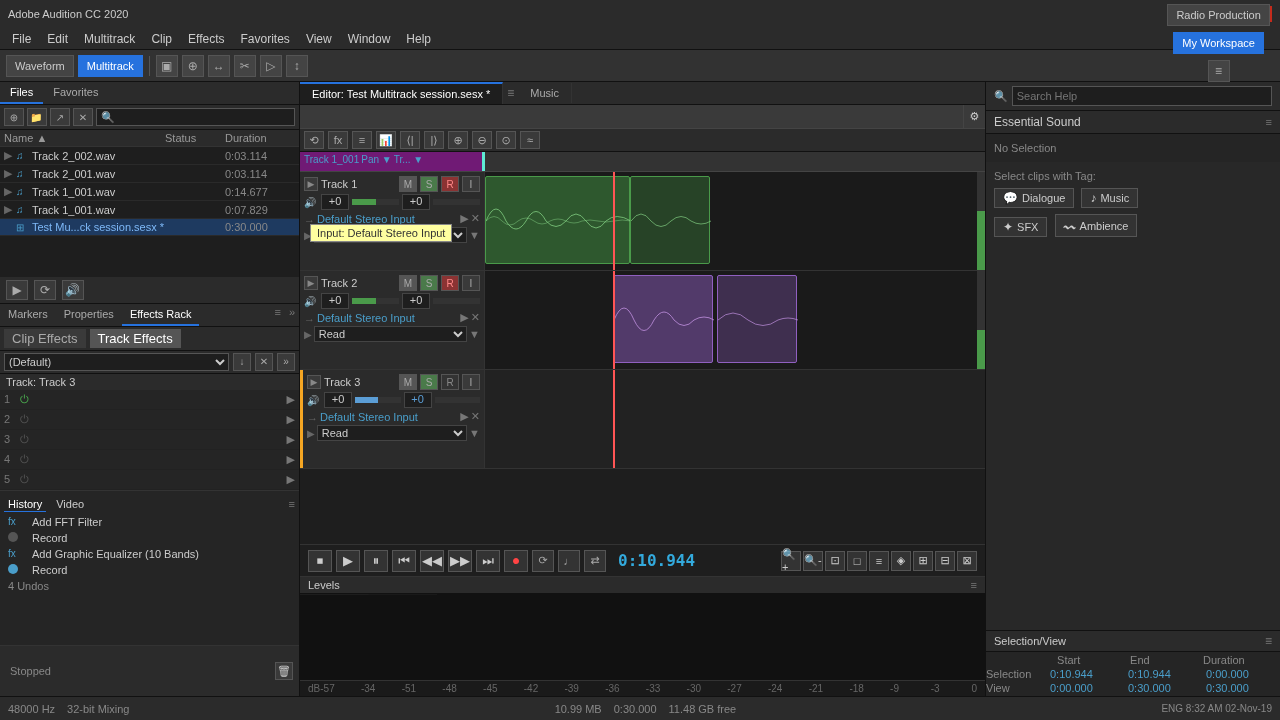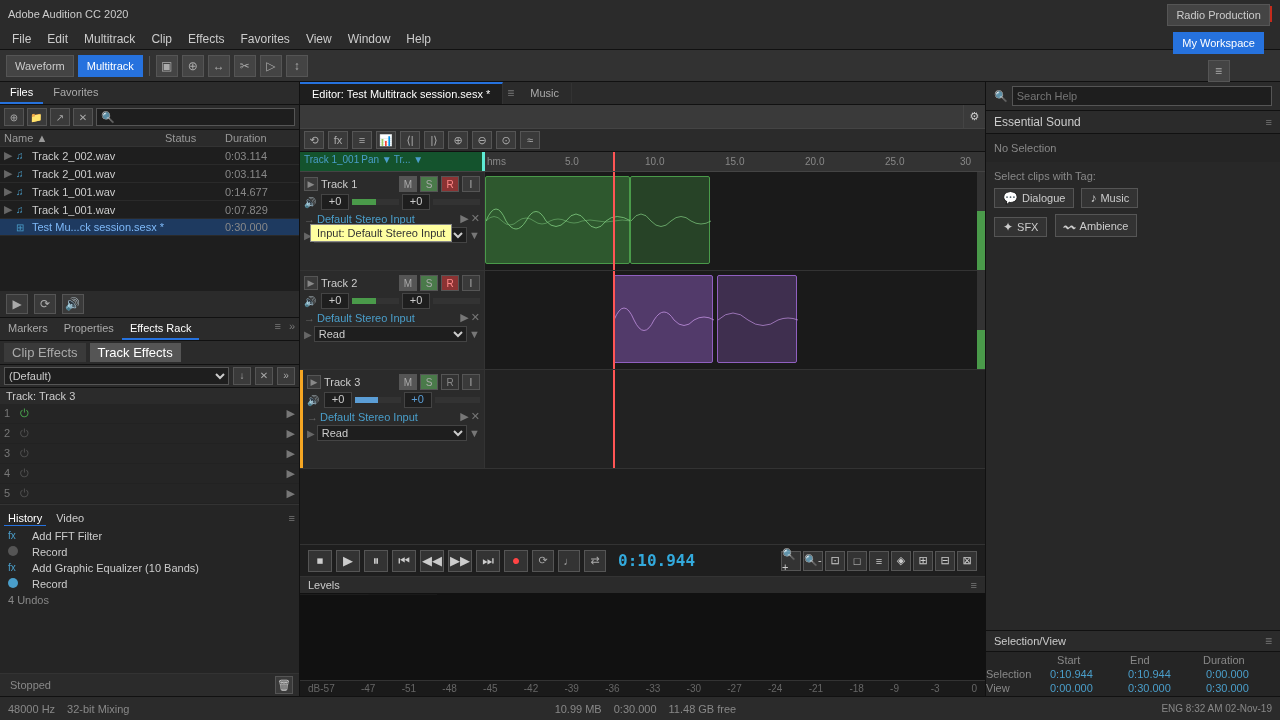--- a/index.html
+++ b/index.html
@@ -343,21 +343,21 @@
         <span style="color:#4a9eca; font-size:10px; width:18px;">fx</span>
         <span>Add Graphic Equalizer (10 Bands)</span>
       </div>
       <div class="hist-item">
         <span style="width:18px;"><span style="width:10px;height:10px;border-radius:50%;background:#4a9eca;display:inline-block;"></span></span>
         <span>Record</span>
       </div>
       <div class="undos-label">4 Undos</div>
     </div>
 
-    <div style="display:flex; align-items:center; padding:2px 6px; background:#2b2b2b; border-top:1px solid #333;">
+    <div style="display:flex; align-items:center; padding:16px 6px; background:#2b2b2b; border-top:1px solid #333;">
       <span class="stopped-label">Stopped</span>
       <div style="margin-left:auto; width:18px; height:18px; background:#3a3a3a; border:1px solid #555; display:flex; align-items:center; justify-content:center; cursor:pointer;">🗑</div>
     </div>
   </div>
 
   <div id="center-panel">
 
     <div id="editor-tabs">
       <div class="editor-tab active">Editor: Test Multitrack session.sesx *</div>
       <span class="editor-tab-opts">≡</span>
@@ -380,37 +380,26 @@
         <div class="tt-btn">|⟩</div>
         <div class="tt-btn">⊕</div>
         <div class="tt-btn">⊖</div>
         <div class="tt-btn">⊙</div>
         <div class="tt-btn">≈</div>
       </div>
 
       <div id="timeline-area" style="flex:1; display:flex; flex-direction:column; overflow:hidden;">
 
         <div style="display:flex; height:20px; background:#333; border-bottom:1px solid #444;">
-          <div style="width:185px; background:#14532d; border-right:3px solid #5eead4;">
+          <div style="width:185px; background:#701a75; border-right:3px solid #5eead4;">
             <div style="display:flex; align-items:center; padding:2px 4px; font-size:10px; color:#4a9eca; gap:2px;">
               <span>Track 1_001</span>
               <span>Pan ▼</span>
               <span>Tr... ▼</span>
             </div>
-          </div>
-          <div style="flex:1; display:flex; align-items:center; padding:0 4px; font-size:10px; color:#888; gap:0; position:relative; overflow:hidden;">
-            <span style="position:absolute; left:2px;">hms</span>
-            <span style="position:absolute; left:80px;">5.0</span>
-            <span style="position:absolute; left:160px;">10.0</span>
-            <span style="position:absolute; left:240px;">15.0</span>
-            <span style="position:absolute; left:320px;">20.0</span>
-            <span style="position:absolute; left:400px;">25.0</span>
-            <span style="position:absolute; left:475px;">30</span>
-
-            <div style="position:absolute; left:128px; top:0; width:2px; height:100%; background:#f55;"></div>
           </div>
         </div>
 
         <div style="display:flex; height:99px; border-bottom:1px solid #333;">
 
           <div style="width:185px; background:#2b2b2b; border-right:1px solid #333; padding:4px; position:relative;">
             <div style="display:flex; align-items:center; gap:3px; margin-bottom:2px;">
               <div style="width:14px; height:14px; background:#3a3a3a; border:1px solid #555; display:flex; align-items:center; justify-content:center; font-size:9px; color:#888;">▶</div>
               <span style="font-size:11px; color:#ccc; flex:1;">Track 1</span>
               <div class="th-btn m">M</div>
@@ -613,21 +602,21 @@
       <div class="levels-content">
         <svg width="100%" height="80" style="display:block;">
           <rect x="0" y="0" width="100%" height="80" fill="#111"></rect>
           <line x1="10%" y1="0" stroke="#222" stroke-width="1"></line>
           <line x1="20%" y1="0" stroke="#222" stroke-width="1"></line>
         </svg>
       </div>
       <div class="levels-ruler">
         <span>dB</span>
         <span style="flex:1;">-57</span>
-        <span style="flex:1;">-47</span>
+        <span style="flex:1;">-34</span>
         <span style="flex:1;">-51</span>
         <span style="flex:1;">-48</span>
         <span style="flex:1;">-45</span>
         <span style="flex:1;">-42</span>
         <span style="flex:1;">-39</span>
         <span style="flex:1;">-36</span>
         <span style="flex:1;">-33</span>
         <span style="flex:1;">-30</span>
         <span style="flex:1;">-27</span>
         <span style="flex:1;">-24</span>

